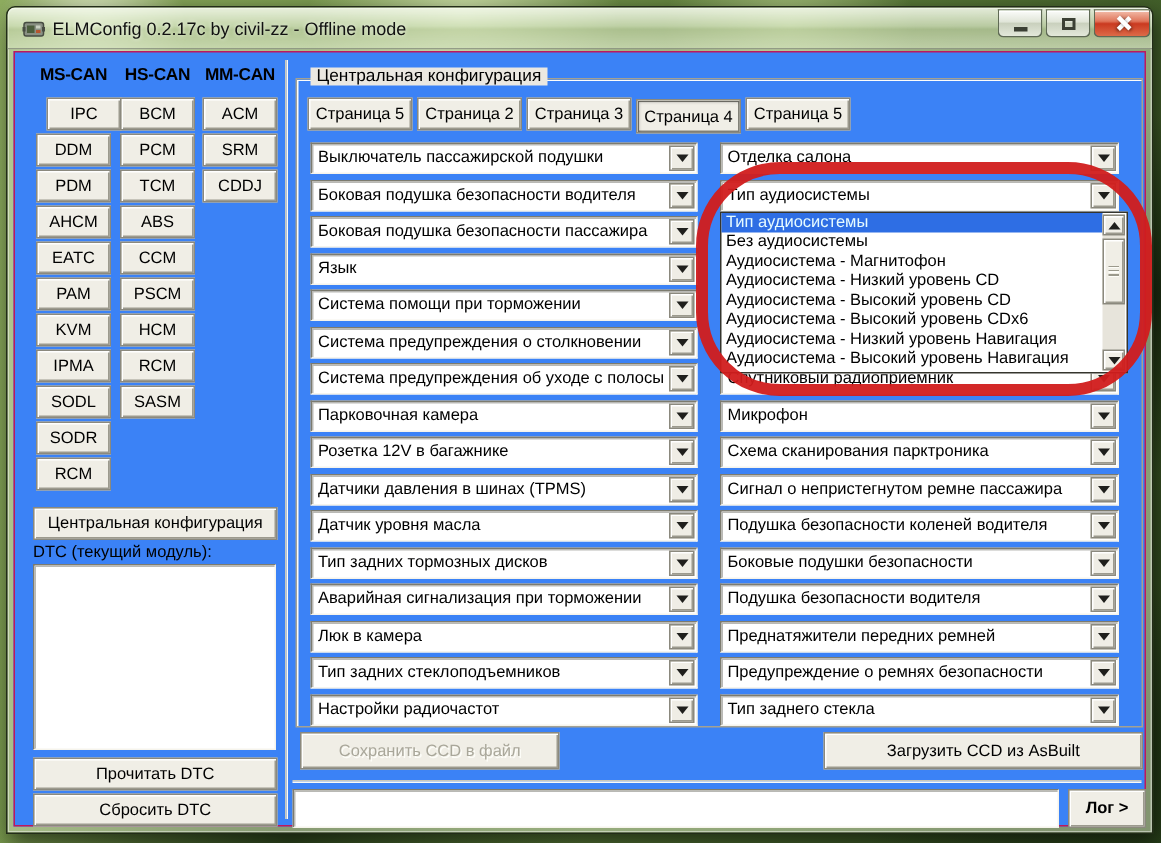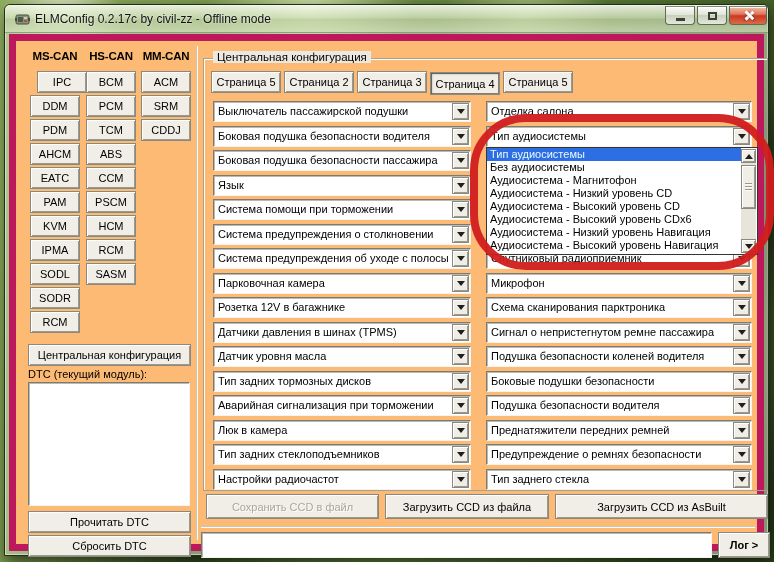--- a/index.html
+++ b/index.html
@@ -42,21 +42,21 @@
     background:linear-gradient(180deg,#f3beac,#e0765b 42%,#ca3a20 52%,#dd6a48);
   }
   .minbar { width:9px; height:3px; background:#3b4034; margin-top:8px; }
   .maxsq { width:9px; height:8px; border:2px solid #3b4034; background:transparent; }
   .xcross { position:relative; width:11px; height:11px; }
   .xcross::before,.xcross::after{ content:""; position:absolute; left:5px; top:0; width:2.5px; height:11px;
     background:#fff; box-shadow:0 1px 2px rgba(0,0,0,.5); }
   .xcross::before{ transform:rotate(45deg);} .xcross::after{ transform:rotate(-45deg);}
   .client {
     position:absolute; left:4px; right:4px; top:29px; bottom:4px;
-    background:#fdba74; border:7px solid #be185d;
+    background:#3b82f6; border:1px solid #be185d;
   }
   
   .btn3d {
     position:absolute; background:#f0eee6; border:1px solid #8b897e;
     box-shadow: inset 1px 1px 0 #ffffff, inset -1px -1px 0 #9c9a8e;
     font-size:11px; color:#000; display:flex; align-items:center; justify-content:center;
     white-space:nowrap; cursor:default;
   }
   .btn3d.disabled { color:#a9a79a; text-shadow:1px 1px 0 #fdfdf8; }
   .sunken { background:#fff; border:1px solid; border-color:#7c7b6f #f6f4ec #f6f4ec #7c7b6f;
@@ -367,21 +367,20 @@
             <i class="tri"></i>
           </div>
       </div>
     </div>
 
     <svg class="ring" viewBox="0 0 312 162">
       <rect x="8" y="7" width="296" height="148" rx="52" ry="52" fill="none" stroke-width="8" stroke-linejoin="round" opacity="0.95" stroke="#d11c1c"></rect>
     </svg>
 
     <div class="btn3d disabled" style="left:190px;top:453px;width:173px;height:25px">Сохранить CCD в файл</div>
-    <div class="btn3d" style="left:369px;top:453px;width:164px;height:25px">Загрузить CCD из файла</div>
     <div class="btn3d" style="left:539px;top:453px;width:213px;height:25px">Загрузить CCD из AsBuilt</div>
 
     <div class="hline"></div>
 
     <input class="loginput sunken" type="text" value="" style="">
     <div class="btn3d" style="left:702px;top:491px;width:52px;height:26px;font-weight:bold">Лог &gt;</div>
 
   </div>
 </div>
 

